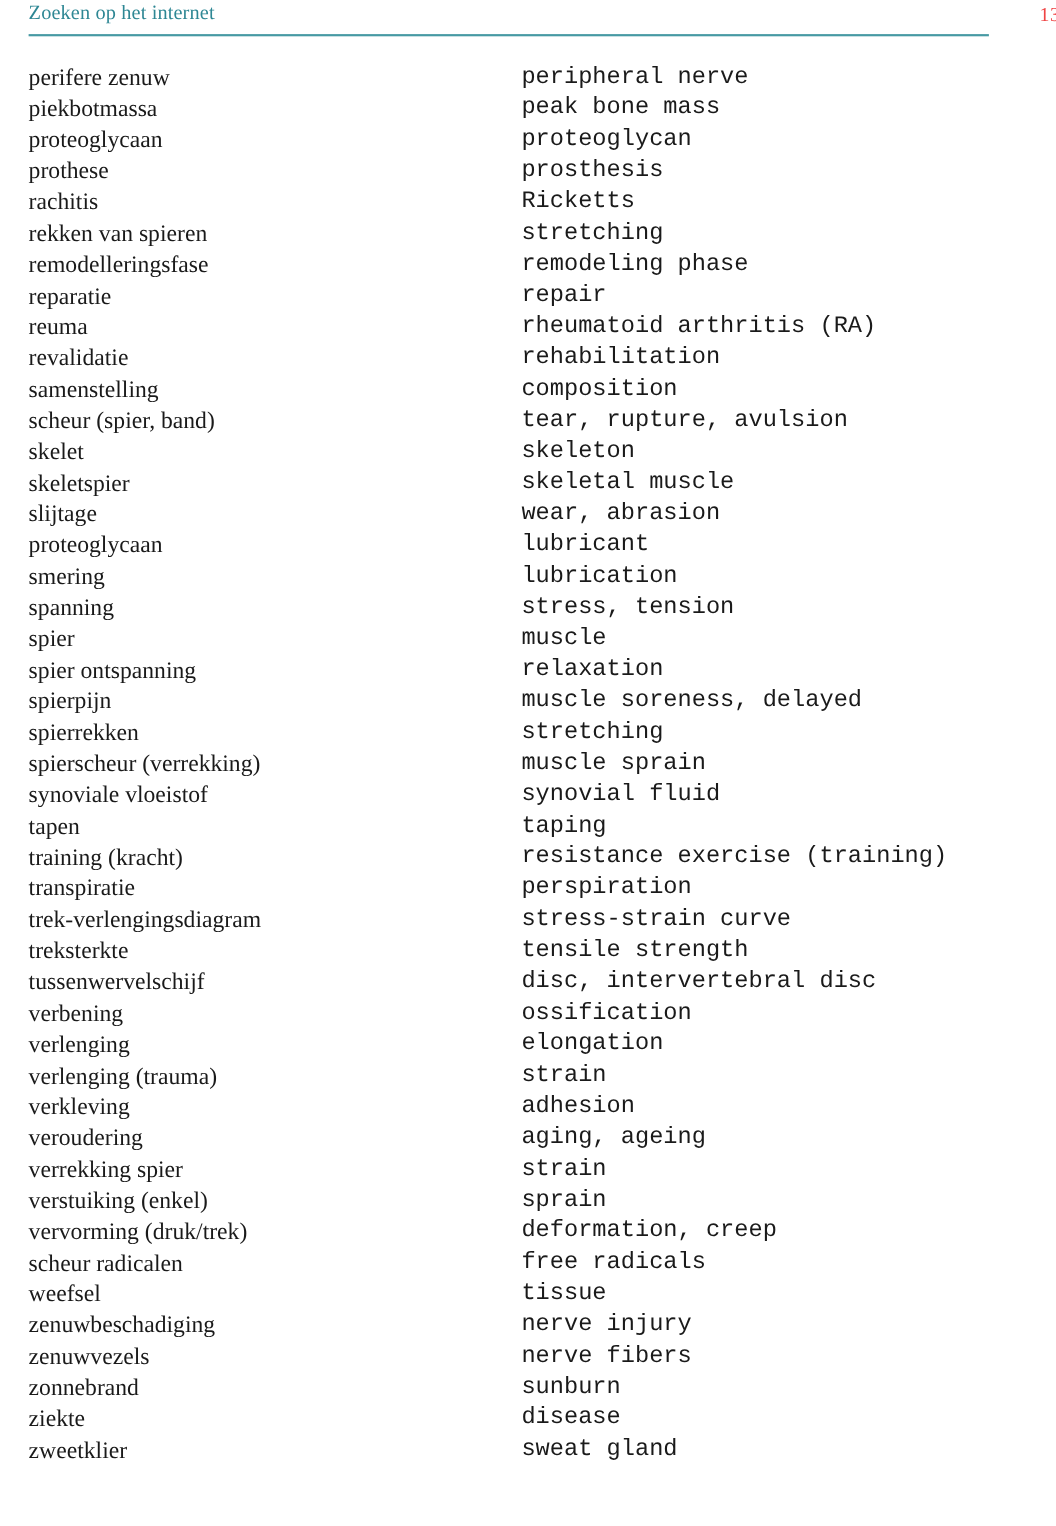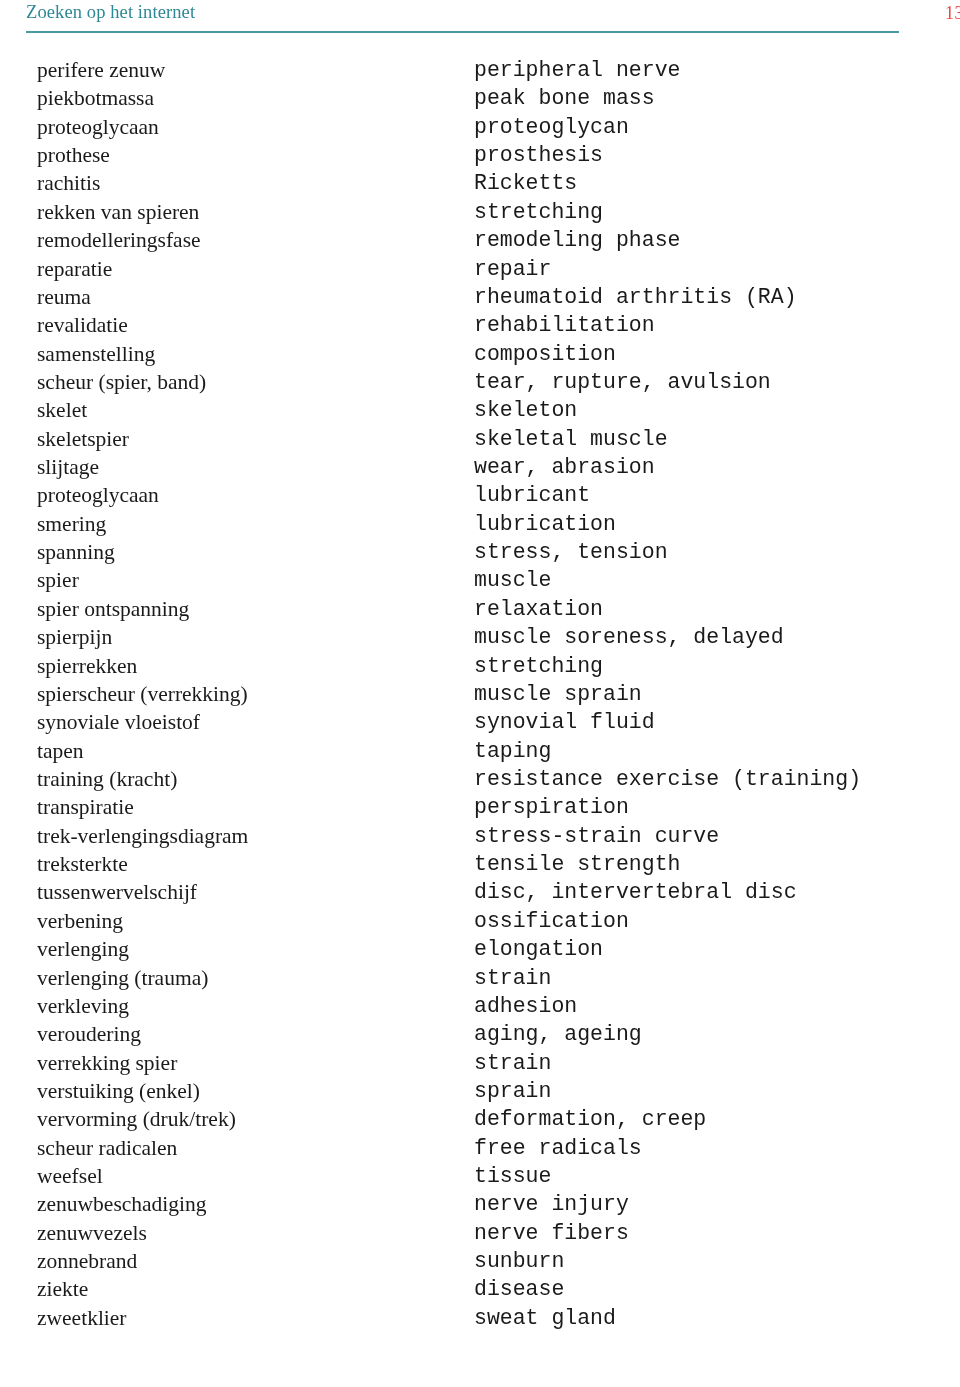--- a/index.html
+++ b/index.html
@@ -74,21 +74,21 @@
   }
   .term-source,
   .term-target {
     position: absolute;
     top: 0;
     font-size: 21.5px;
     line-height: 28px;
     white-space: nowrap;
     color: #1a1a1a;
   }
-  .term-source { left: 13px; }
+  .term-source { left: 2px; }
   .term-target { left: 450px; font-family: Liberation Mono, monospace; }
 </style>
 </head>
 <body>
 
 <div class="page">
 
   <div class="running-head">
     <div class="running-head-title" style="color: rgb(46, 135, 148);">Zoeken op het internet</div>
     <div class="running-head-folio">13</div>

